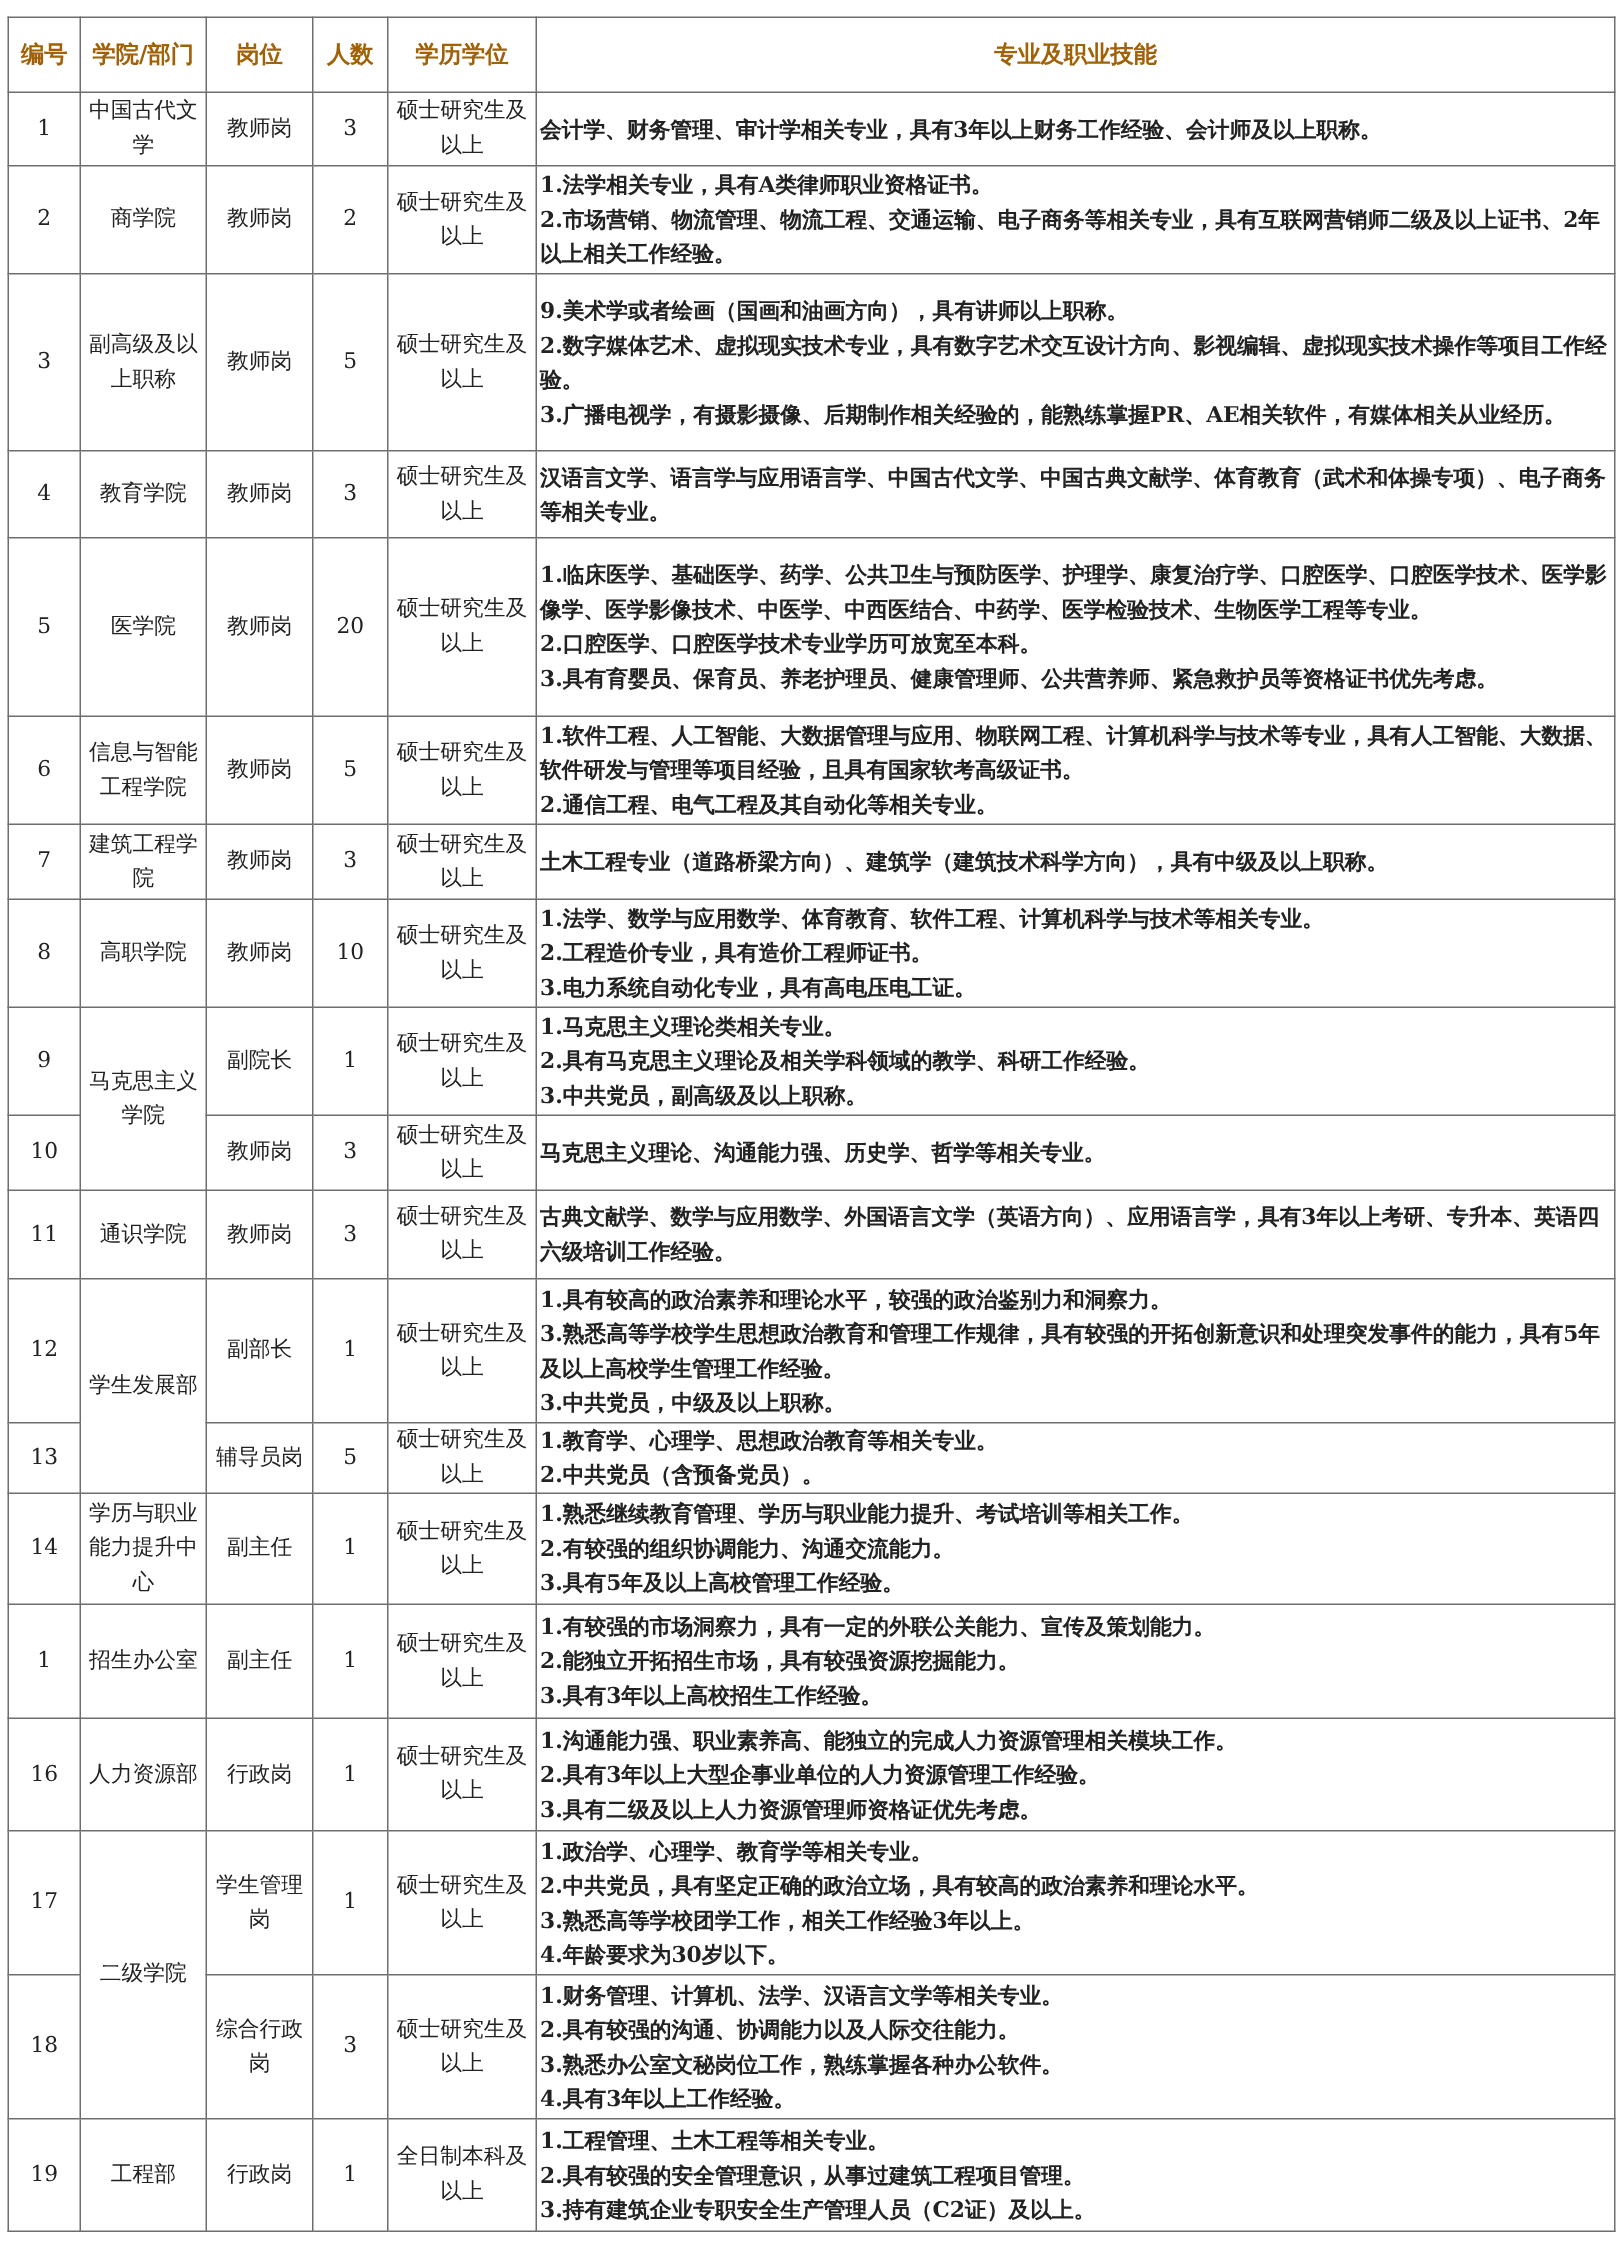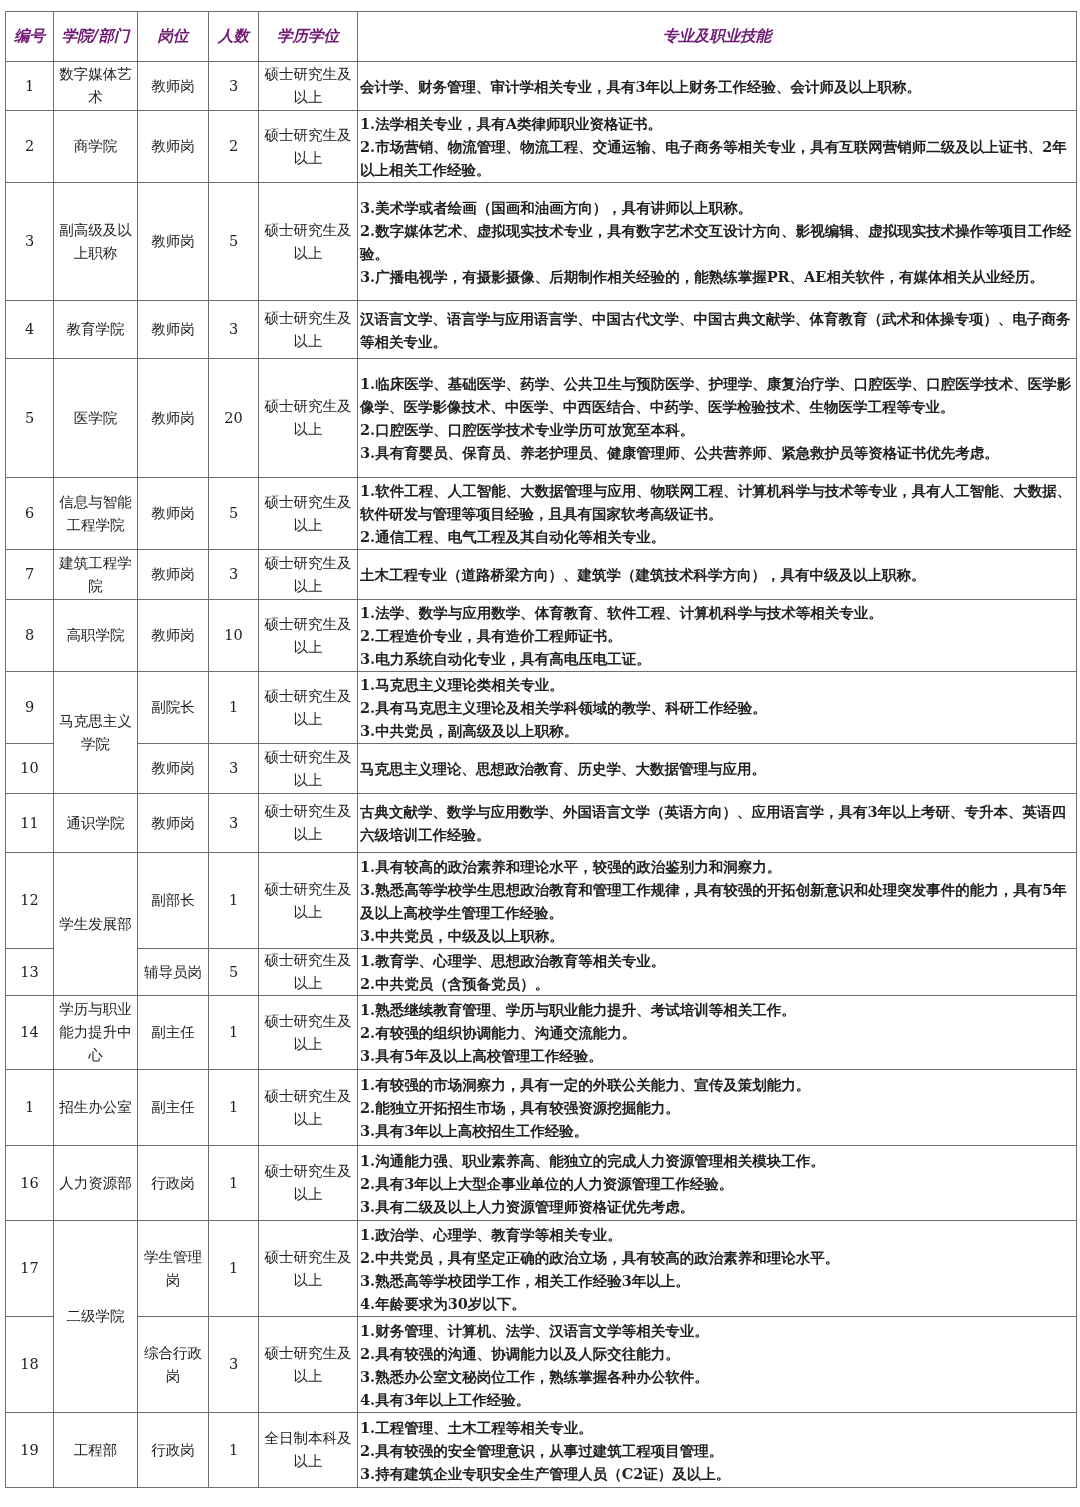--- a/index.html
+++ b/index.html
@@ -1,19 +1,19 @@
 <!DOCTYPE html>
 <html><head>
 <meta charset="utf-8">
 <style>
   html,body{margin:0;padding:0;background:#ffffff;}
   body{width:1080px;height:1507px;overflow:hidden;font-family:"DejaVu Serif","Liberation Serif",serif;color:#222;}
   table{position:absolute;left:5px;top:11px;border-collapse:collapse;table-layout:fixed;width:1071px;}
   td,th{border:1px solid #6e6e6e;padding:0;font-size:14.5px;line-height:23px;}
-  th{font-family:"DejaVu Sans","Liberation Sans",sans-serif;font-weight:bold;font-size:15.5px;height:49px;text-align:center;color:#701a75;font-style:italic;}
+  th{font-family:"DejaVu Sans","Liberation Sans",sans-serif;font-weight:bold;font-size:15.5px;height:49px;text-align:center;color:#a16207;}
   td.c{text-align:center;vertical-align:middle;}
   td.d{text-align:left;vertical-align:middle;padding-left:2px;padding-right:2px;}
   .line{display:block;font-weight:bold;}
 </style>
 </head>
 <body>
 
 <table>
   <colgroup>
     <col style="width:48px">
@@ -30,21 +30,21 @@
       <th>岗位</th>
       <th>人数</th>
       <th>学历学位</th>
       <th>专业及职业技能</th>
     </tr>
   </thead>
   <tbody>
 
     <tr style="height:49px">
       <td class="c">1</td>
-      <td class="c">数字媒体艺术</td>
+      <td class="c">中国古代文学</td>
       <td class="c">教师岗</td>
       <td class="c">3</td>
       <td class="c">硕士研究生及以上</td>
       <td class="d">
           <span class="line">会计学、财务管理、审计学相关专业，具有3年以上财务工作经验、会计师及以上职称。</span>
         </td>
     </tr>
 
     <tr style="height:72px">
       <td class="c">2</td>
@@ -58,21 +58,21 @@
       </td>
     </tr>
 
     <tr style="height:118px">
       <td class="c">3</td>
       <td class="c">副高级及以上职称</td>
       <td class="c">教师岗</td>
       <td class="c">5</td>
       <td class="c">硕士研究生及以上</td>
       <td class="d">
-        <span class="line">3.美术学或者绘画（国画和油画方向），具有讲师以上职称。</span>
+        <span class="line">9.美术学或者绘画（国画和油画方向），具有讲师以上职称。</span>
         <span class="line">2.数字媒体艺术、虚拟现实技术专业，具有数字艺术交互设计方向、影视编辑、虚拟现实技术操作等项目工作经验。</span>
         <span class="line">3.广播电视学，有摄影摄像、后期制作相关经验的，能熟练掌握PR、AE相关软件，有媒体相关从业经历。</span>
       </td>
     </tr>
 
     <tr style="height:58px">
       <td class="c">4</td>
       <td class="c">教育学院</td>
       <td class="c">教师岗</td>
       <td class="c">3</td>
@@ -143,21 +143,21 @@
         <span class="line">3.中共党员，副高级及以上职称。</span>
       </td>
     </tr>
 
     <tr style="height:50px">
       <td class="c">10</td>
       <td class="c">教师岗</td>
       <td class="c">3</td>
       <td class="c">硕士研究生及以上</td>
       <td class="d">
-          <span class="line">马克思主义理论、思想政治教育、历史学、大数据管理与应用。</span>
+          <span class="line">马克思主义理论、沟通能力强、历史学、哲学等相关专业。</span>
         </td>
     </tr>
 
     <tr style="height:59px">
       <td class="c">11</td>
       <td class="c">通识学院</td>
       <td class="c">教师岗</td>
       <td class="c">3</td>
       <td class="c">硕士研究生及以上</td>
       <td class="d">

